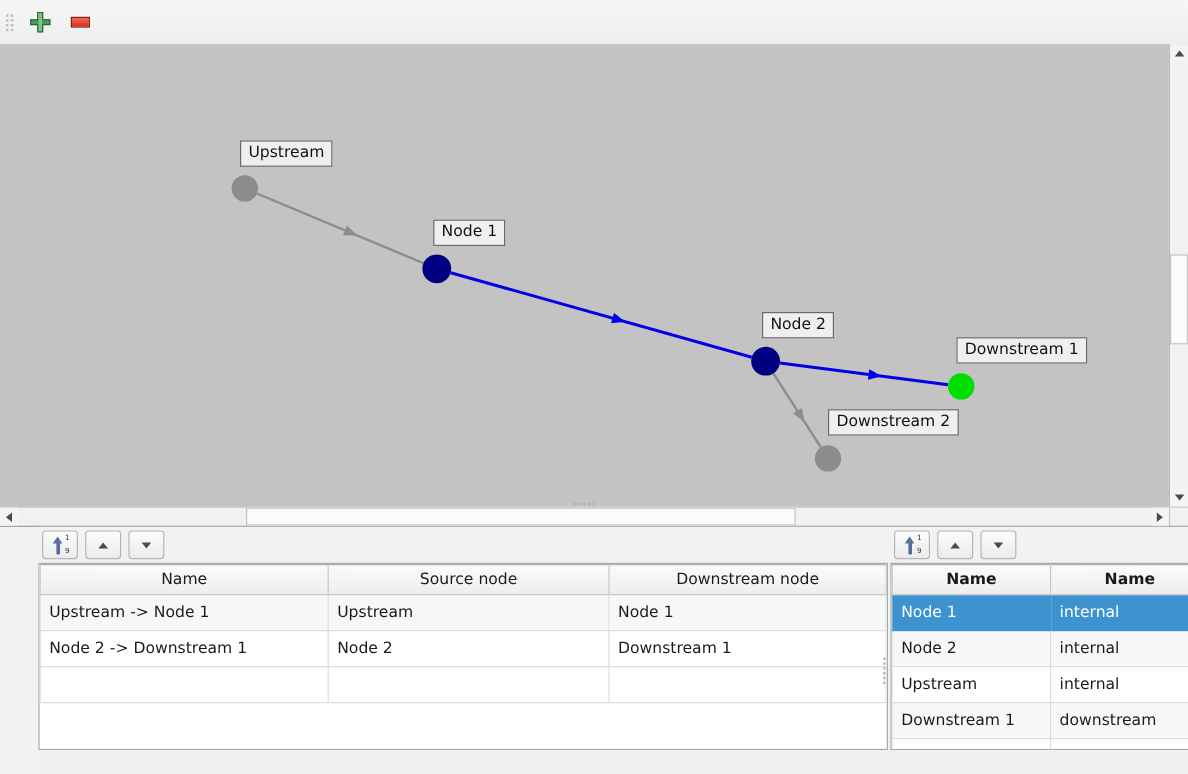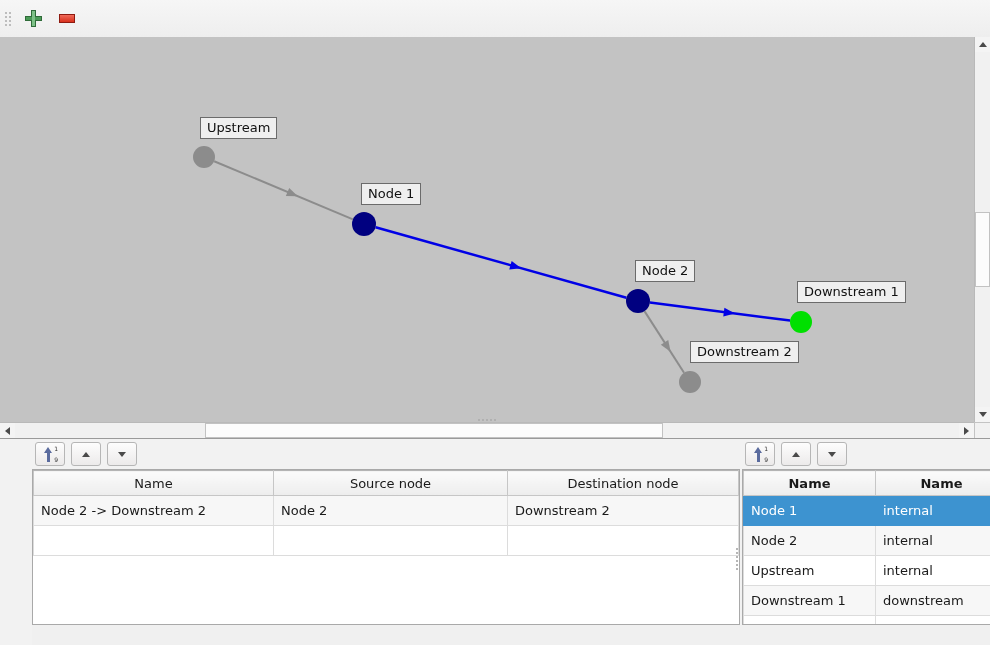--- a/index.html
+++ b/index.html
@@ -254,28 +254,33 @@
         <table class="grid">
           <colgroup>
               <col style="width:240px">
               <col style="width:234px">
               <col>
             </colgroup>
           <thead>
               <tr id="edges-head">
                 <th>Name</th>
                 <th>Source node</th>
-                <th>Destination node</th>
+                <th>Downstream node</th>
               </tr>
             </thead>
           <tbody id="edges-body">
               <tr class="alt">
-                <td>Node 2 -&gt; Downstream 2</td>
+                <td>Upstream -&gt; Node 1</td>
+                <td>Upstream</td>
+                <td>Node 1</td>
+              </tr>
+              <tr>
+                <td>Node 2 -&gt; Downstream 1</td>
                 <td>Node 2</td>
-                <td>Downstream 2</td>
+                <td>Downstream 1</td>
               </tr>
               <tr>
                 <td>&nbsp;</td>
                 <td>&nbsp;</td>
                 <td>&nbsp;</td>
               </tr>
             </tbody>
         </table>
       </div>
     </div>

